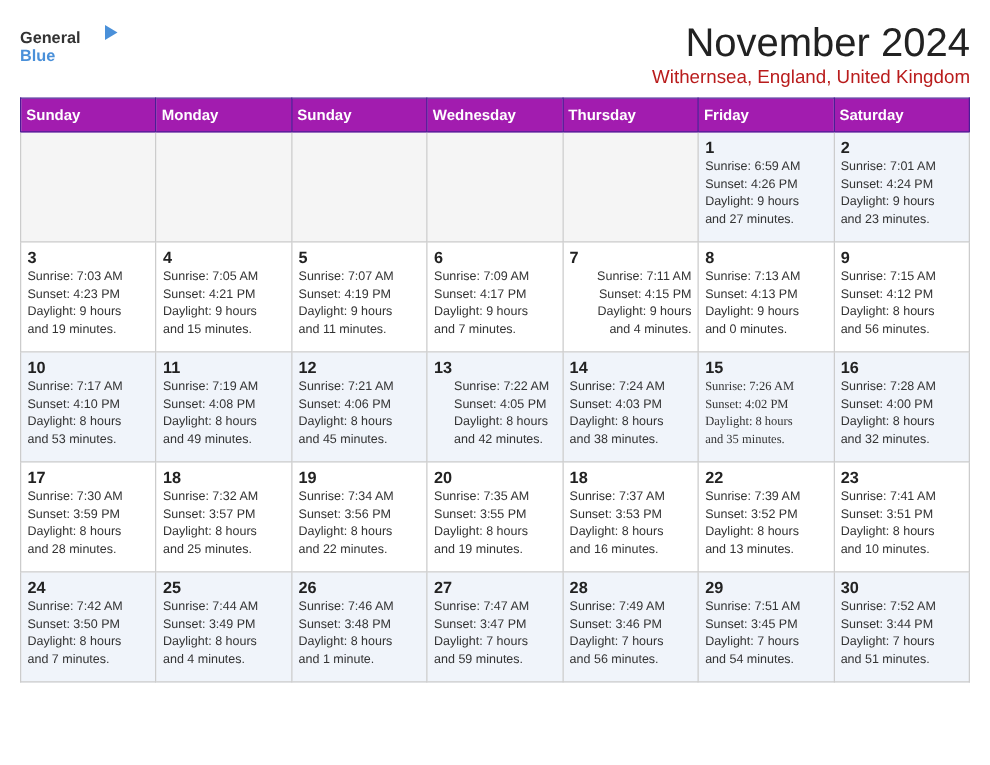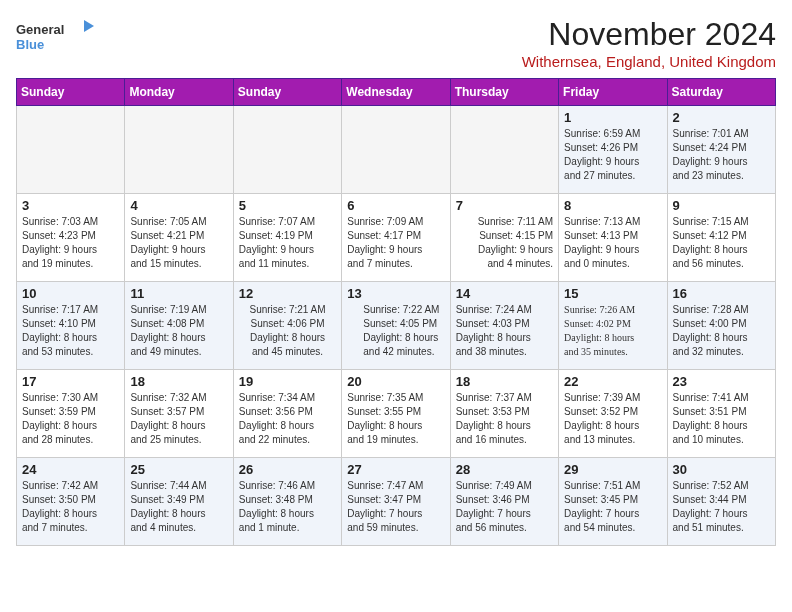--- a/index.html
+++ b/index.html
@@ -186,21 +186,21 @@
         </td>
         <td class="alt-row">
           <div class="day-number">11</div>
           <div class="day-info" style="white-space: pre-line;">Sunrise: 7:19 AM
 Sunset: 4:08 PM
 Daylight: 8 hours
 and 49 minutes.</div>
         </td>
         <td class="alt-row">
           <div class="day-number">12</div>
-          <div class="day-info" style="white-space: pre-line; text-align: center;">Sunrise: 7:21 AM
+          <div class="day-info" style="white-space: pre-line;">Sunrise: 7:21 AM
 Sunset: 4:06 PM
 Daylight: 8 hours
 and 45 minutes.</div>
         </td>
         <td class="alt-row">
           <div class="day-number">13</div>
           <div class="day-info" style="white-space: pre-line; margin-left: 16px;">Sunrise: 7:22 AM
 Sunset: 4:05 PM
 Daylight: 8 hours
 and 42 minutes.</div>

